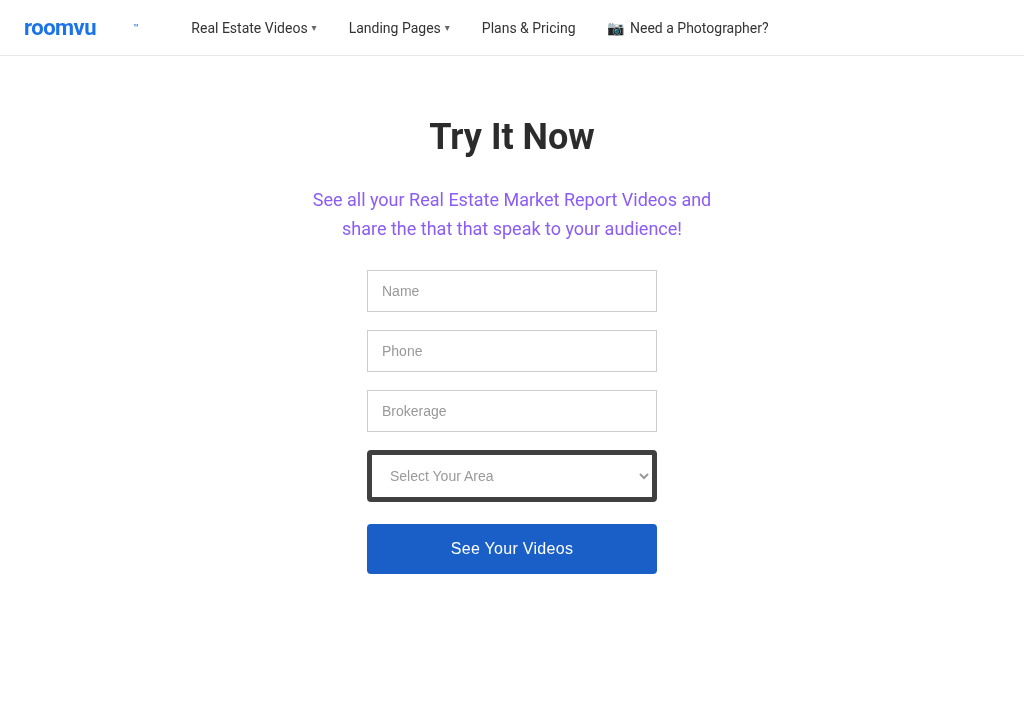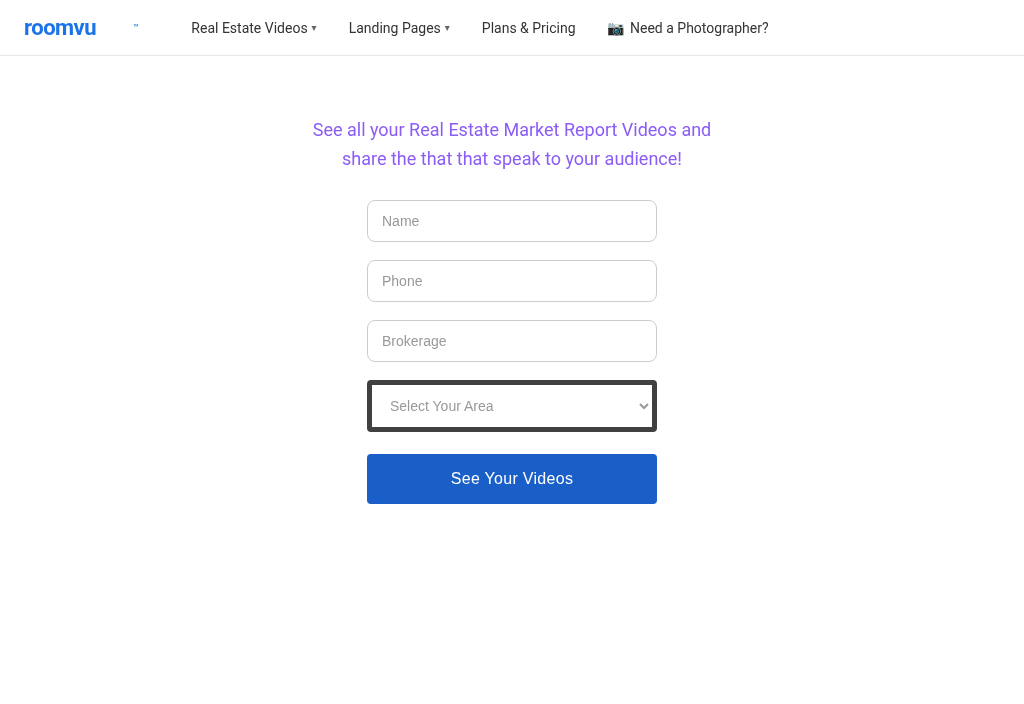--- a/index.html
+++ b/index.html
@@ -113,21 +113,21 @@
       flex-direction: column;
       gap: 18px;
       width: 100%;
       max-width: 290px;
     }
 
     .form-input {
       width: 100%;
       padding: 12px 14px;
       border: 1px solid #ccc;
-      border-radius: 8px;
+      border-radius: 0;
       font-size: 14px;
       color: #333;
       outline: none;
       background: #fff;
     }
 
     .form-input::placeholder {
       color: #999;
       font-size: 14px;
     }
@@ -188,20 +188,21 @@
     <li>
       <a href="#" class="photographer-link">
         <span class="camera-icon">📷</span>
         <span>Need a Photographer?</span>
       </a>
     </li>
   </ul>
 </nav>
 
 <main class="main-content">
+  <h1 class="page-title">Try It Now</h1>
   <p class="page-subtitle">
     <span>See all your Real Estate Market Report Videos and</span><br>
     <span>share the that that speak to your audience!</span>
   </p>
 
   <form class="signup-form">
     <input type="text" class="form-input" placeholder="Name" style="">
     <input type="tel" class="form-input" placeholder="Phone" style="">
     <input type="text" class="form-input" placeholder="Brokerage" style="">
     <select class="form-select">

